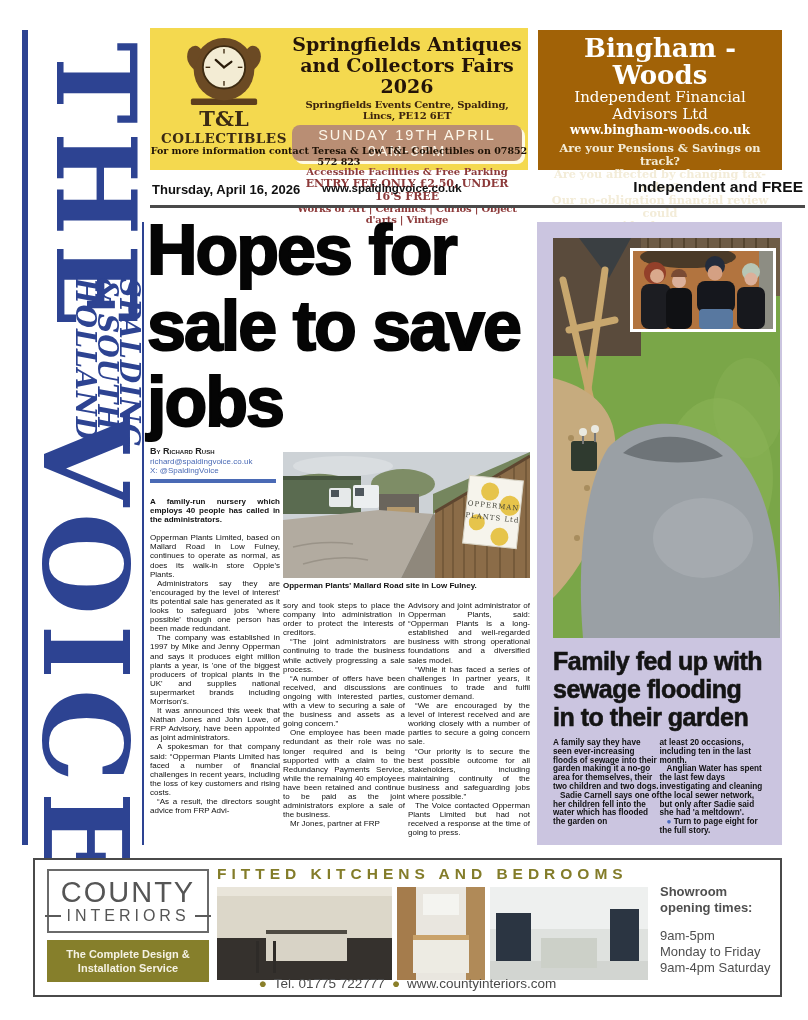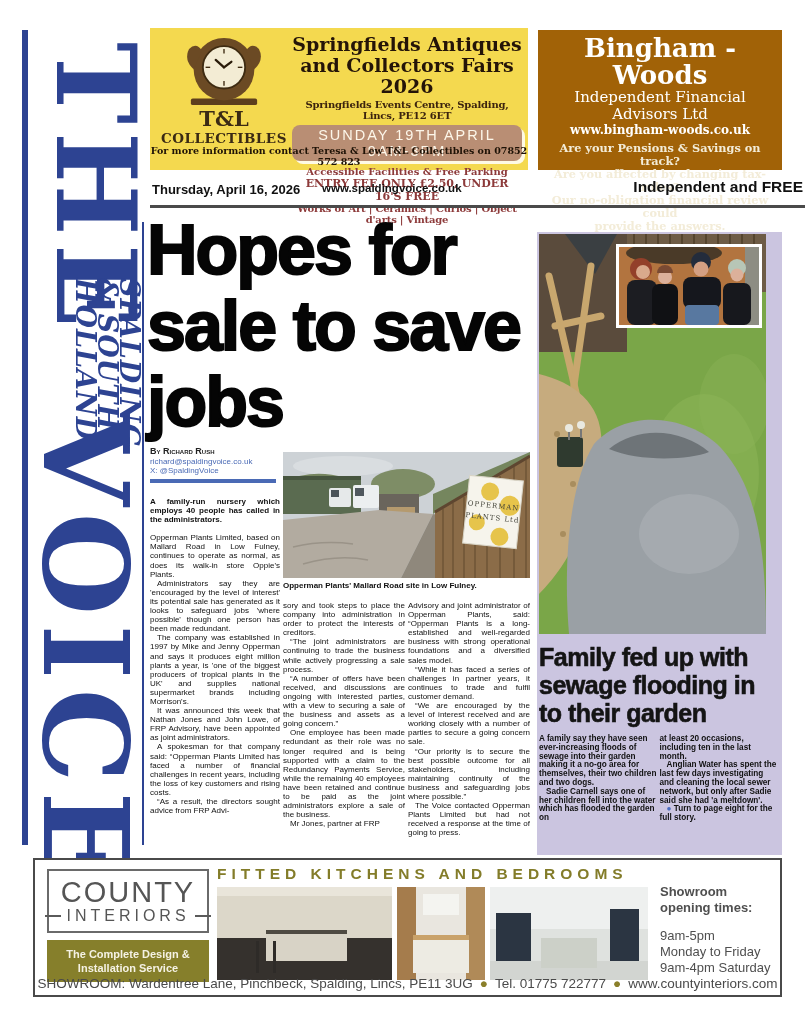--- a/index.html
+++ b/index.html
@@ -67,21 +67,21 @@
 
   .col { position:absolute; font-size:8px; line-height:9.1px; text-align:justify; }
   .col p { text-indent:7px; }
   .col p.flush { text-indent:0; }
   .col p.intro { text-indent:0; font-weight:bold; margin-bottom:9px; }
   .col1 { left:150px; top:497px; width:130px; height:348px; }
   .col2 { left:283px; top:601px; width:122px; height:244px; }
   .col3 { left:408px; top:601px; width:122px; height:244px; }
 
   
-  .fam-panel { position:absolute; left:537px; top:232px; width:245px; height:623px; background:#cbc5e0; padding:2px; }
+  .fam-panel { position:absolute; left:537px; top:222px; width:245px; height:623px; background:#cbc5e0; padding:16px; }
   .fam-photo { position:relative; width:227px; height:400px; overflow:hidden; }
   .fam-inset { position:absolute; top:10px; right:4px; width:146px; height:84px; border:3px solid #fff; background:#b2743f; }
   .fam-head  { margin-top:9px; font-weight:bold; font-size:25px; line-height:28px; letter-spacing:-.5px; color:#141414;
                -webkit-text-stroke:.6px #141414; }
   .fam-cols  { margin-top:8px; display:flex; font-weight:bold; font-size:8.2px; line-height:8.8px;justify-content:center; }
   .fam-cols > div { flex:1; }
   .fam-cols p + p { text-indent:7px; }
   .fam-bullet { color:#4a6cc0; }
 
   
@@ -377,21 +377,20 @@
     </div>
 
     <div class="co-times">
       <div class="tt">Showroom opening times:</div>
       <div>9am-5pm</div>
       <div>Monday to Friday</div>
       <div>9am-4pm Saturday</div>
     </div>
 
     <div class="co-bottom">
-      <span>SHOWROOM: Wardentree Lane, Pinchbeck, Spalding, Lincs, PE11 3UG</span>
       <span class="co-dot">●</span>
       <span>Tel. 01775 722777</span>
       <span class="co-dot">●</span>
       <span>www.countyinteriors.com</span>
     </div>
   </div>
 
 </div>
 
 </body></html>

